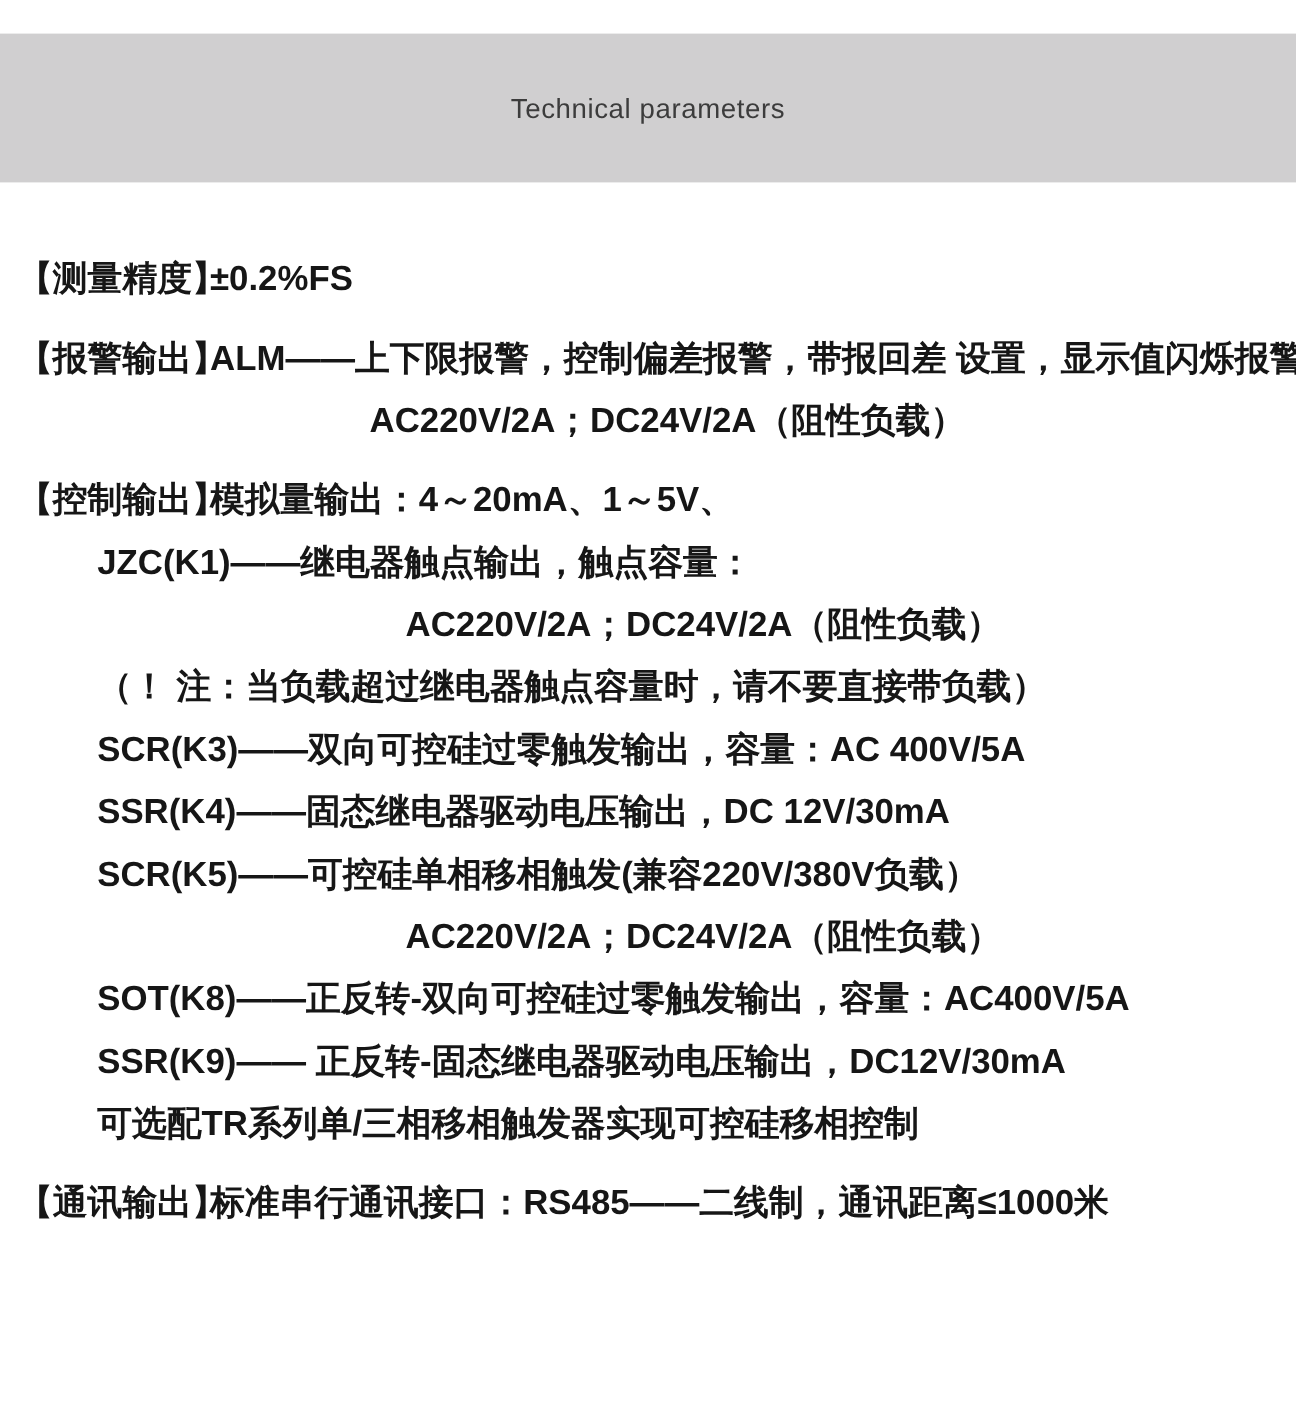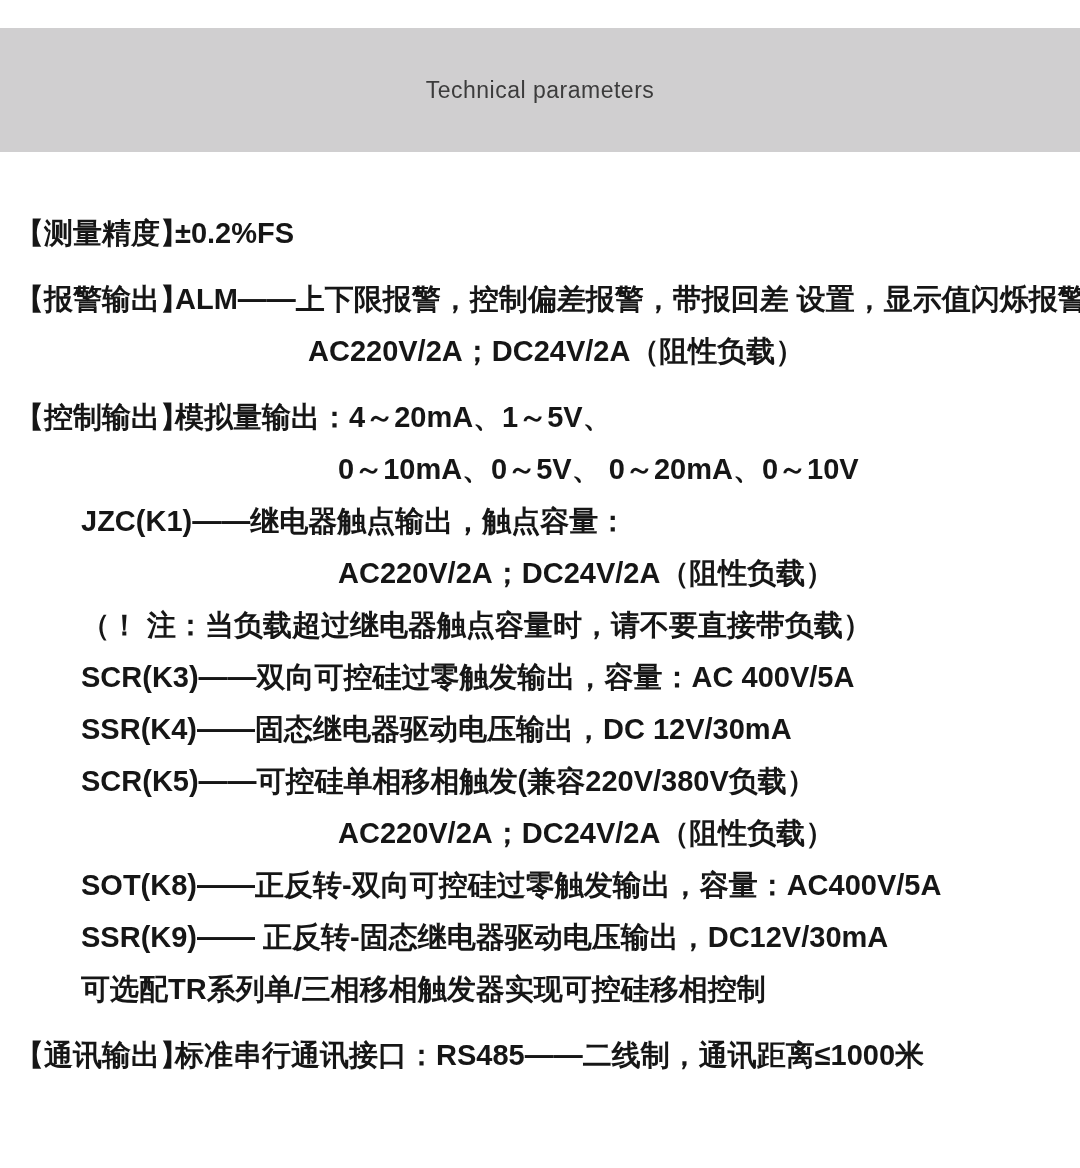--- a/index.html
+++ b/index.html
@@ -83,24 +83,20 @@
   <div class="row ind1">
     
     <span class="text">AC220V/2A；DC24V/2A（阻性负载）</span>
   </div>
 
   <div class="row has-label">
     <span class="label">【控制输出】</span>
     <span class="text">模拟量输出：4～20mA、1～5V、</span>
   </div>
 
-  <div class="row ind2">
-    
-    <span class="text">0～10mA、0～5V、 0～20mA、0～10V</span>
-  </div>
 
   <div class="row ind0">
     
     <span class="text">JZC(K1)——继电器触点输出，触点容量：</span>
   </div>
 
   <div class="row ind2">
     
     <span class="text">AC220V/2A；DC24V/2A（阻性负载）</span>
   </div>

